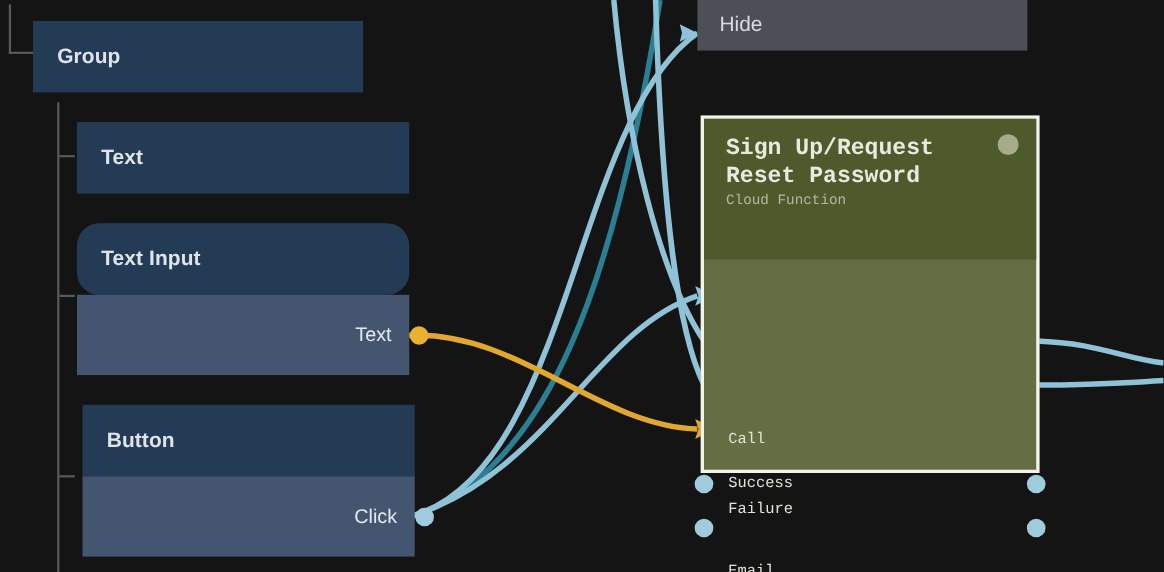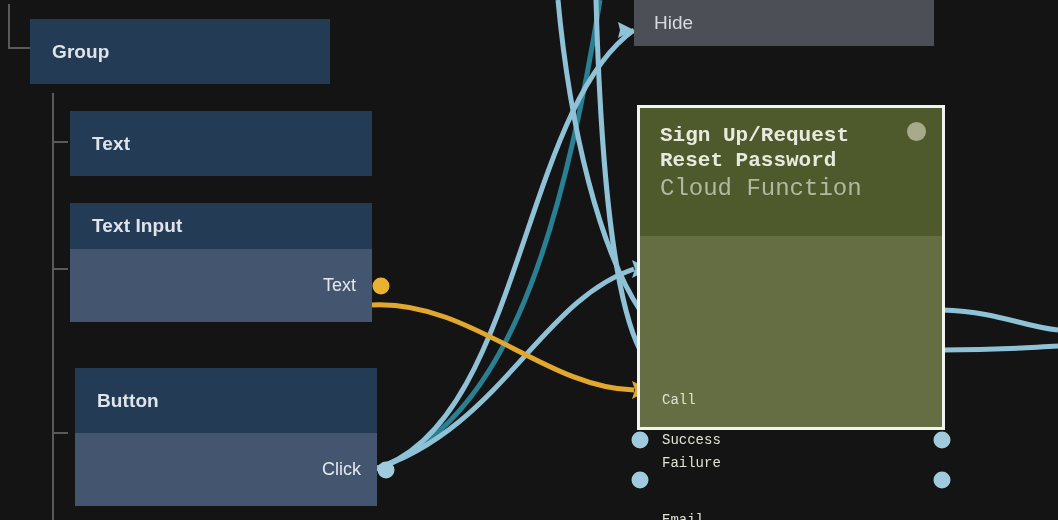--- a/index.html
+++ b/index.html
@@ -98,21 +98,21 @@
   }
   .func-title {
     color: #e8eadf;
     font-weight: bold;
     font-size: 21px;
     line-height: 1.17;
     white-space: pre-line;
   }
   .func-sub {
     color: #b3b9a0;
-    font-size: 24px;
+    font-size: 13px;
     line-height: 1.25;
     margin-top: 1px;
   }
   .func-status-dot {
     position: absolute;
     top: 14px;
     right: 16px;
     width: 19px;
     height: 19px;
     border-radius: 50%;
@@ -194,21 +194,21 @@
     </div>
   </div>
 
   <div class="node node-blue" style="left:70px; top:111px; width:302px; height:65px;">
     <div class="node-header" style="height:65px;">
       <span>Text</span>
     </div>
   </div>
 
   <div class="node node-blue" style="left:70px; top:203px; width:302px; height:138px;">
-    <div class="node-header" style="height:46px;">
+    <div class="node-header" style="height:65px;border-radius:20px;">
       <span>Text Input</span>
     </div>
     <div class="node-body" style="height:73px;">
       <div class="port-row">
         <span class="port-label">Text</span>
         <span class="port-dot out-right dot-yellow" style="top:50%;"></span>
       </div>
     </div>
   </div>
 

